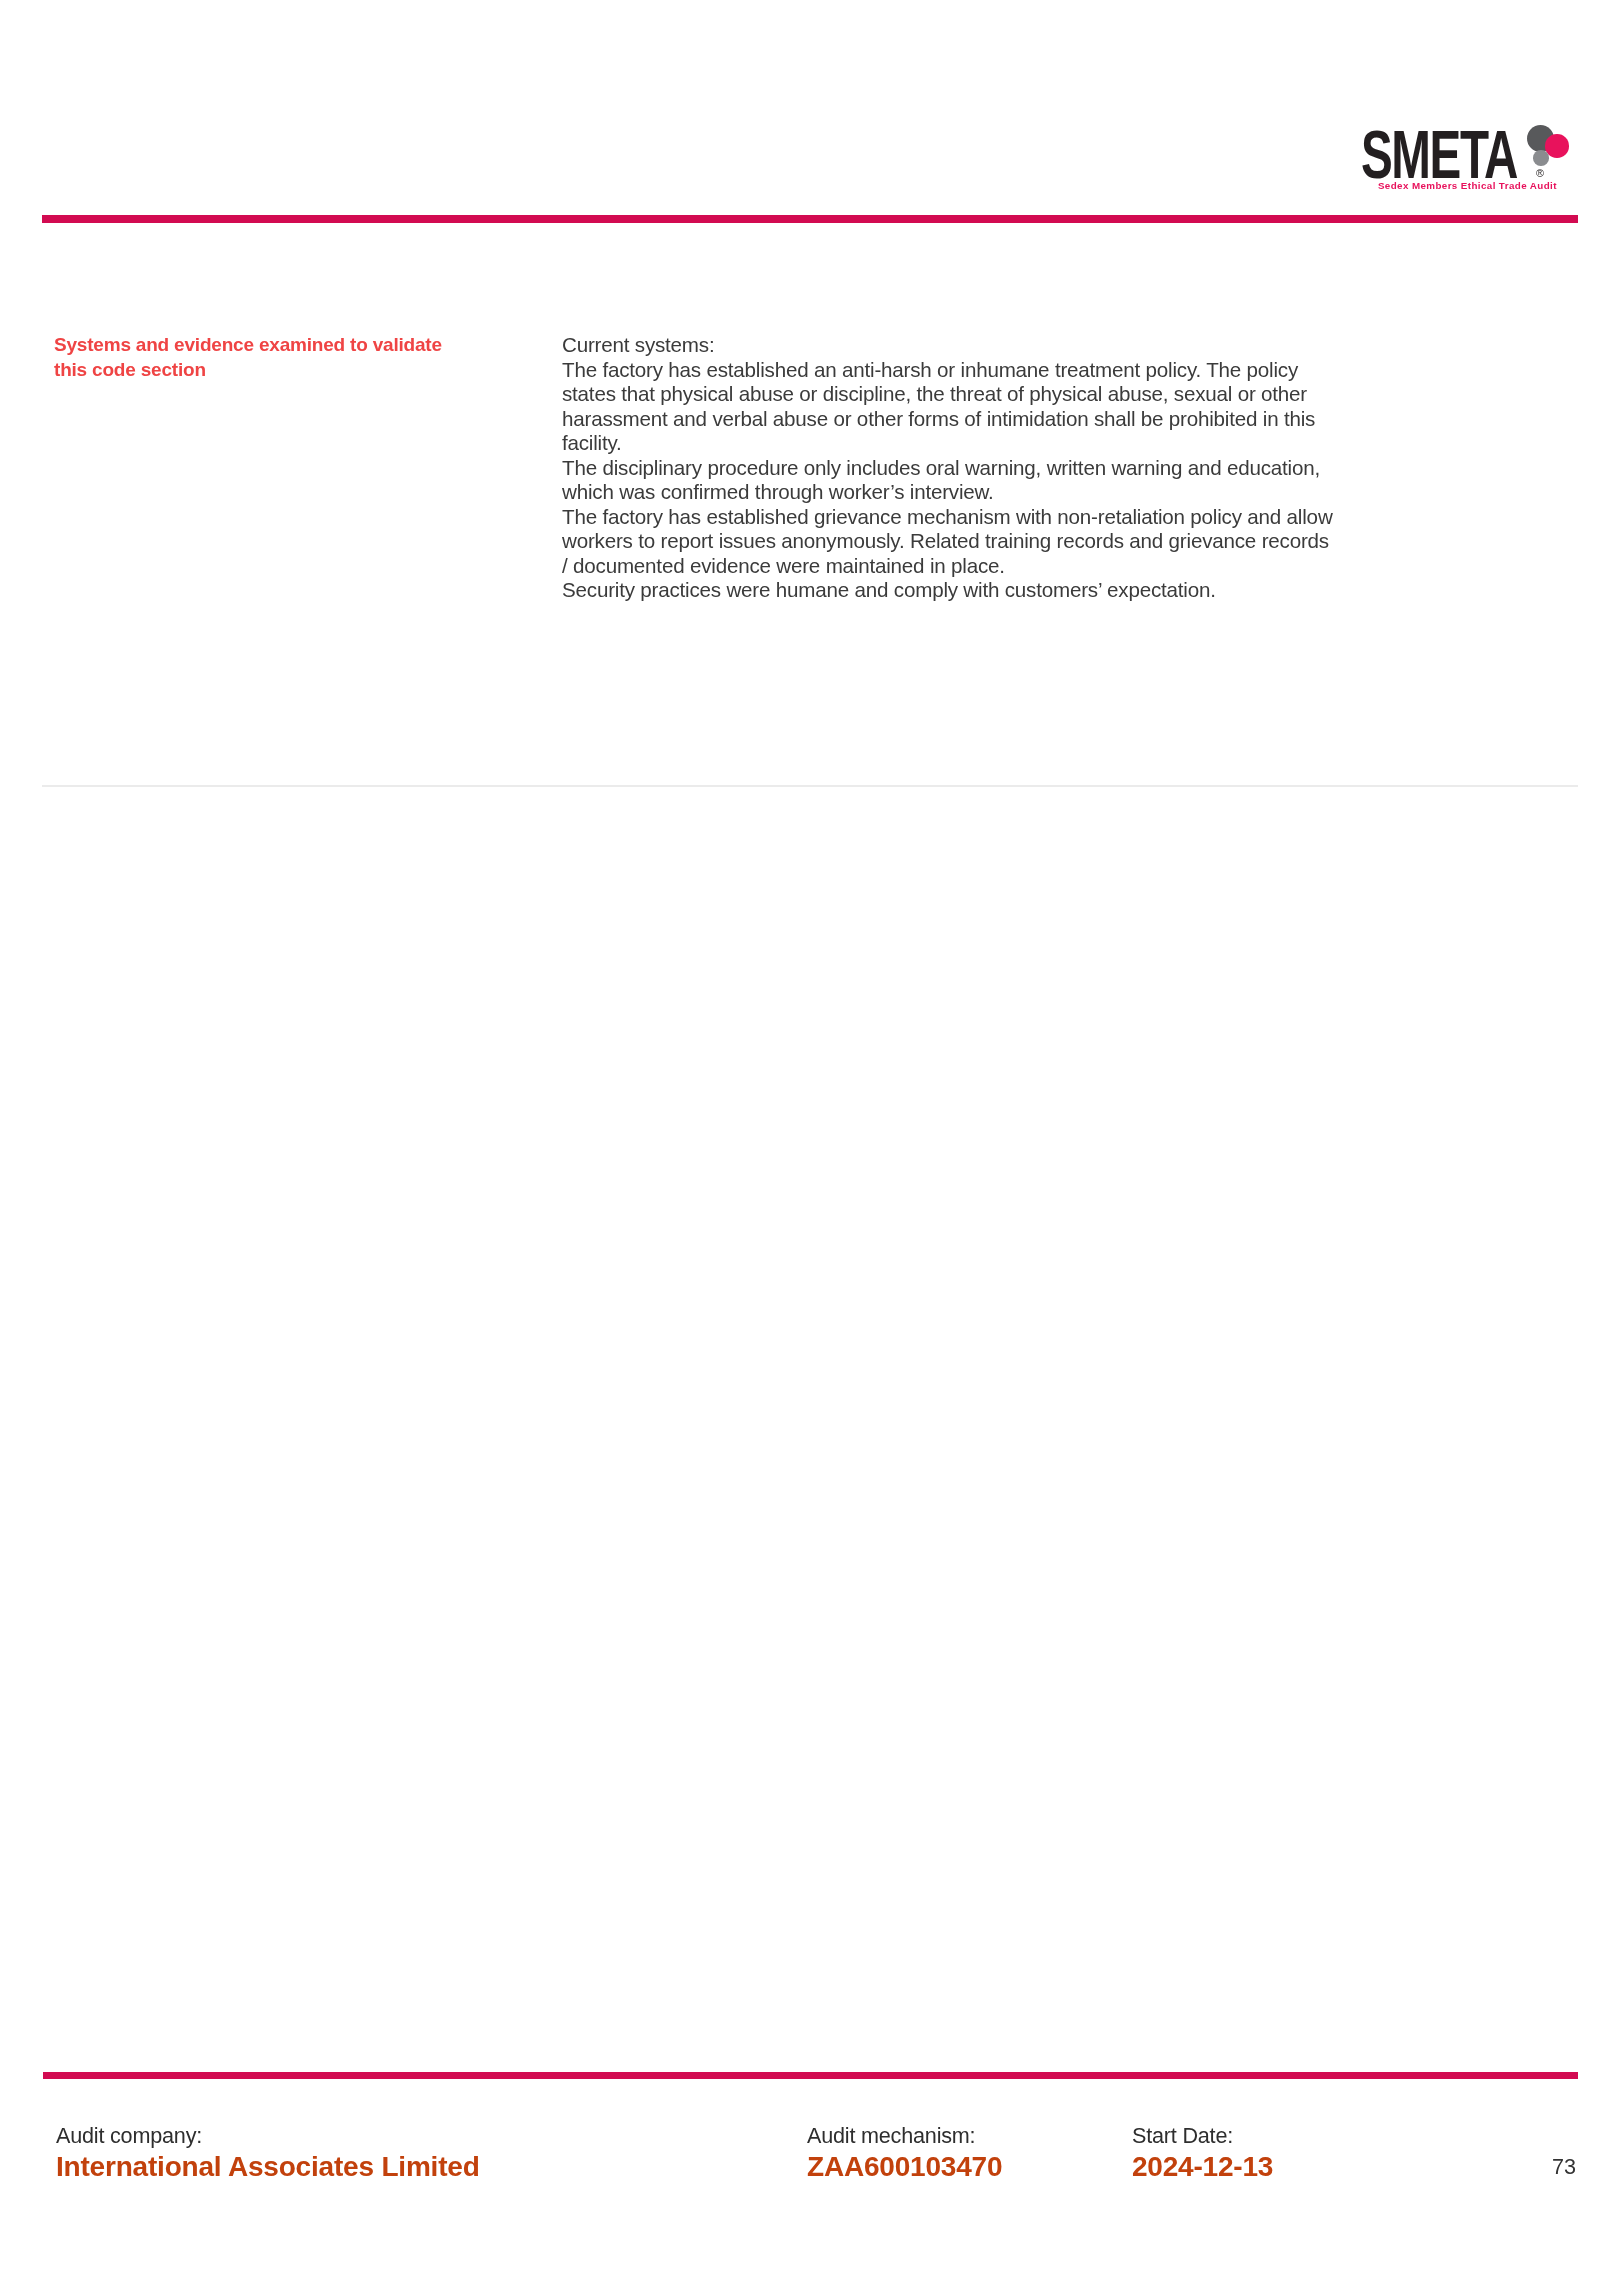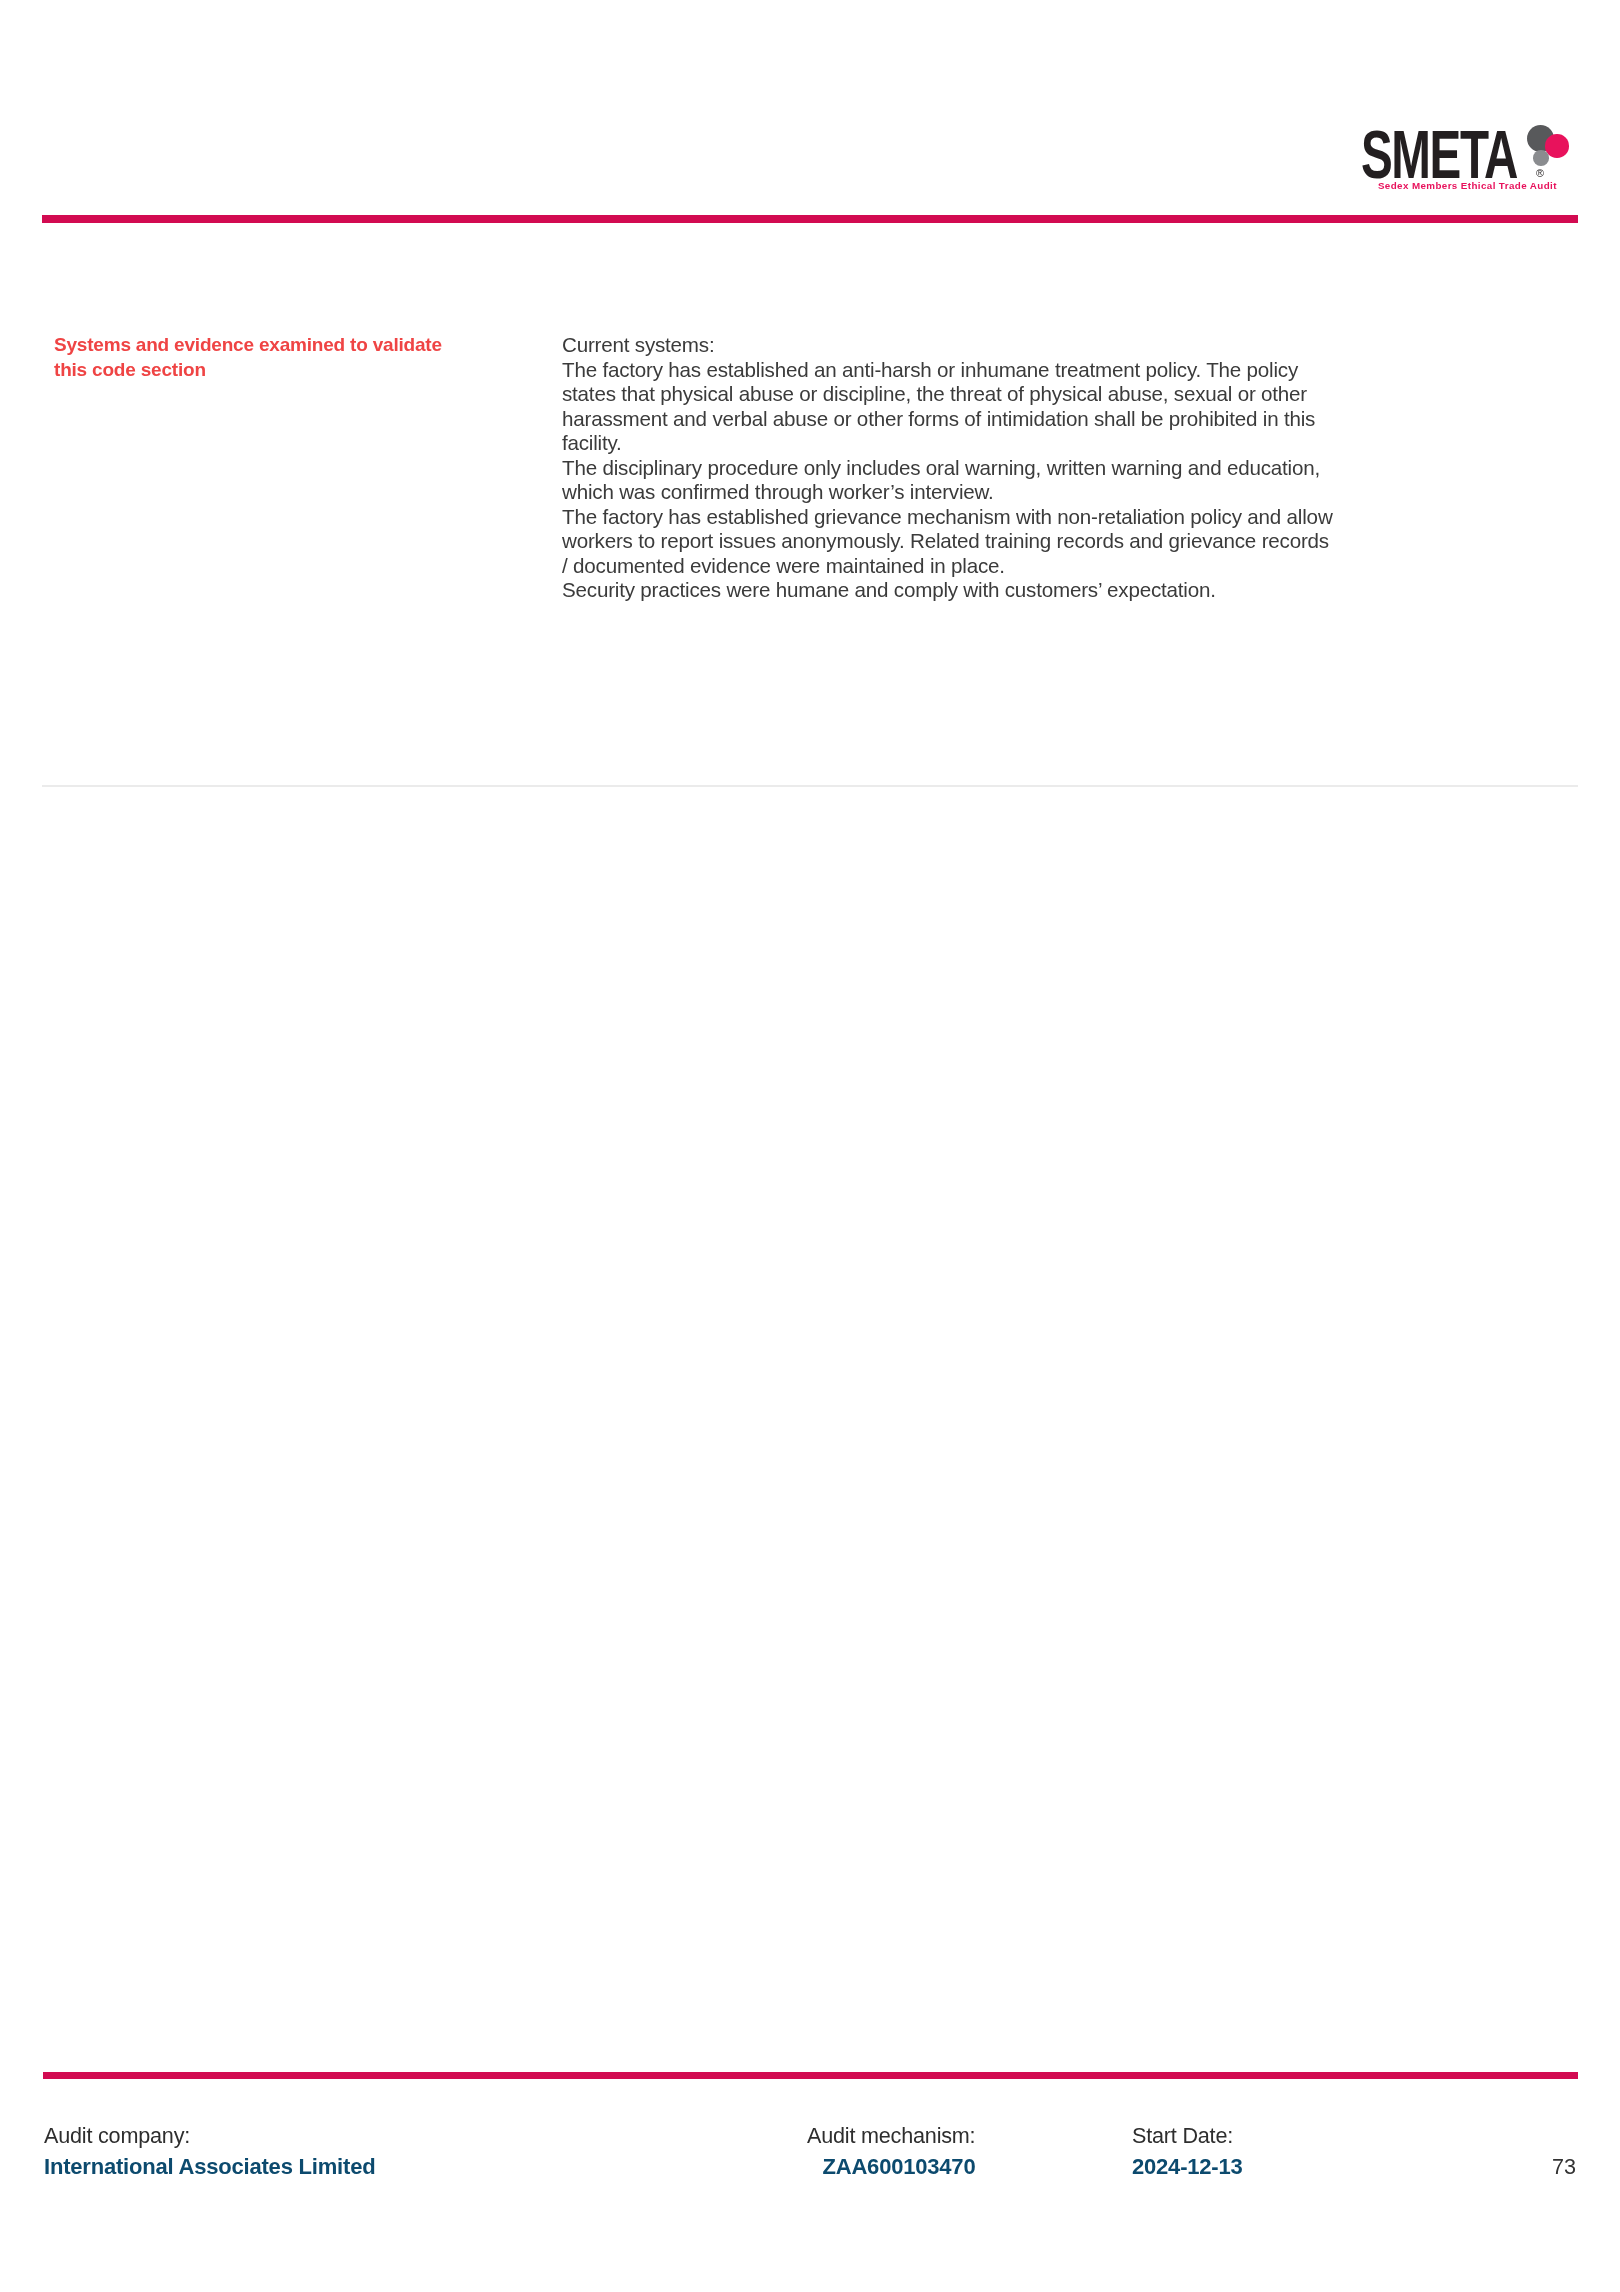--- a/index.html
+++ b/index.html
@@ -53,22 +53,22 @@
   .row-content{
     position:absolute;left:562px;top:333px;width:1014px;
     font-size:20.6px;line-height:24.5px;color:#3b3b3b;letter-spacing:-0.2px;
   }
   .text-block{white-space:pre-line;}
   .text-block.details{margin-top:50px;}
 
   
   .footer-col{position:absolute;top:2123px;font-size:21.6px;color:#2e2e2e;}
   .footer-col .f-label{font-size:21.6px;line-height:25.5px;font-weight:normal;letter-spacing:-0.2px;}
-  .footer-col .f-value{font-size:22px;line-height:25.5px;font-weight:bold;margin-top:5.9px;color:#0c4a6e;letter-spacing:-0.2px;text-align:right;}
-  .col-company{left:44px;}
+  .footer-col .f-value{font-size:28px;line-height:25.5px;font-weight:bold;margin-top:5.9px;color:#c2410c;letter-spacing:-0.2px;}
+  .col-company{left:56px;}
   .col-reference{left:807px;}
   .col-startdate{left:1101px;margin-left:31px;}
   .page-number{
     position:absolute;right:44px;top:2154px;
     font-size:21.6px;line-height:25.5px;color:#333333;
   }
 </style>
 </head>
 <body>
 

